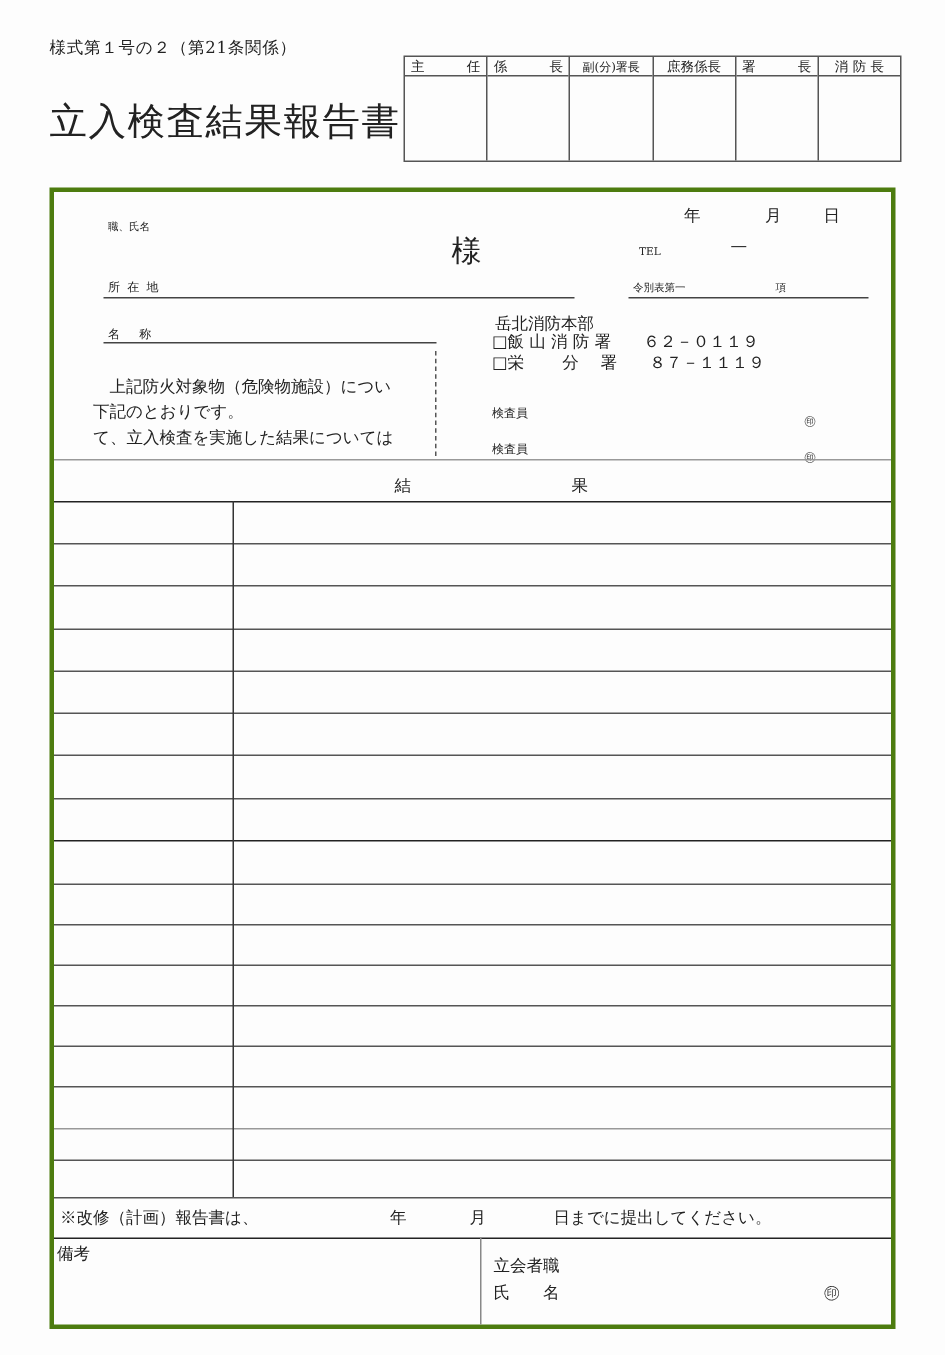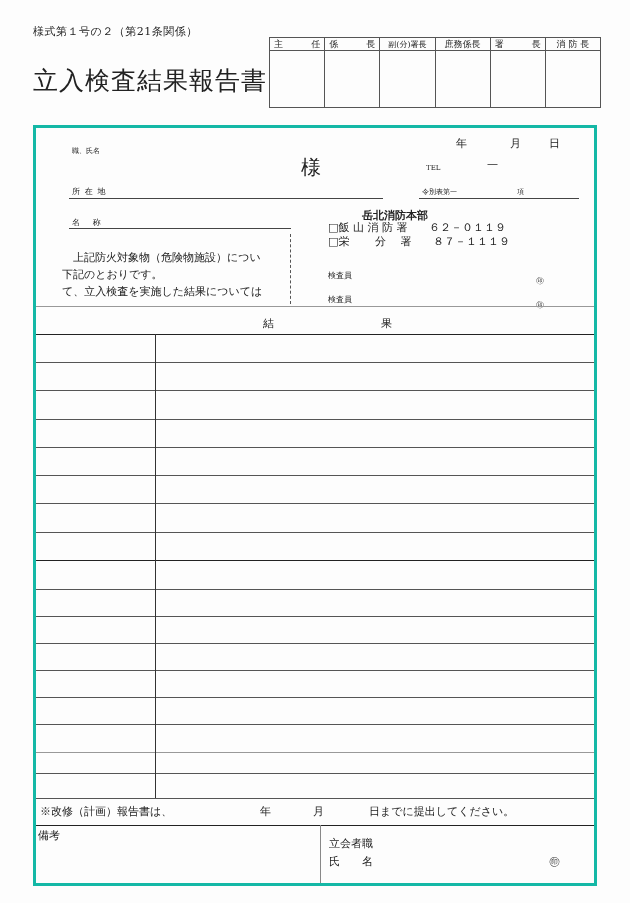--- a/index.html
+++ b/index.html
@@ -11,29 +11,29 @@
 
   
   .approval { left: 269px; top: 37px; width: 332px; height: 71px; border: 1px solid #555; display: flex; }
   .approval .col { flex: 1; border-right: 1px solid #555; display: flex; flex-direction: column; }
   .approval .col:last-child { border-right: none; }
   .approval .hdr { height: 13px; border-bottom: 1px solid #555; font-size: 9px; display: flex; justify-content: space-between; align-items: center; padding: 0 4px; white-space: nowrap; }
   .approval .hdr.center { justify-content: center; }
   .approval .cell { flex: 1; }
 
   
-  .main { left: 33px; top: 125px; width: 564px; height: 761px; border: 3px solid #14b8a6; }
+  .main { left: 33px; top: 125px; width: 564px; height: 761px; border: 3px solid #4d7c0f; }
   .t { position: absolute; white-space: nowrap; }
   .small { font-size: 8px; font-family: Liberation Mono, monospace; }
   .xs { font-size: 7px; }
   .norm { font-size: 11px; }
   .hline { position: absolute; height: 0; border-top: 1px solid #444; }
   .vline { position: absolute; width: 0; border-left: 1px solid #333; }
   .dashv { position: absolute; width: 0; border-left: 1px dashed #555; }
-  .bold { font-weight: bold; margin-left: 32px; }
+  .bold { font-weight: normal; }
   .seal { display: inline-block; font-size: 8px; width: 11px; height: 11px; border: 1px solid #333; border-radius: 50%; text-align: center; line-height: 10px; }
   .grid-row { position: absolute; left: 0; width: 558px; border-top: 1px solid #555; }
   .grid-row.thick { border-top: 1.5px solid #222; }
 </style>
 </head>
 <body>
 
 <div class="abs form-subtitle">様式第１号の２（第21条関係）</div>
 <h1 class="abs form-title">立入検査結果報告書</h1>
 

